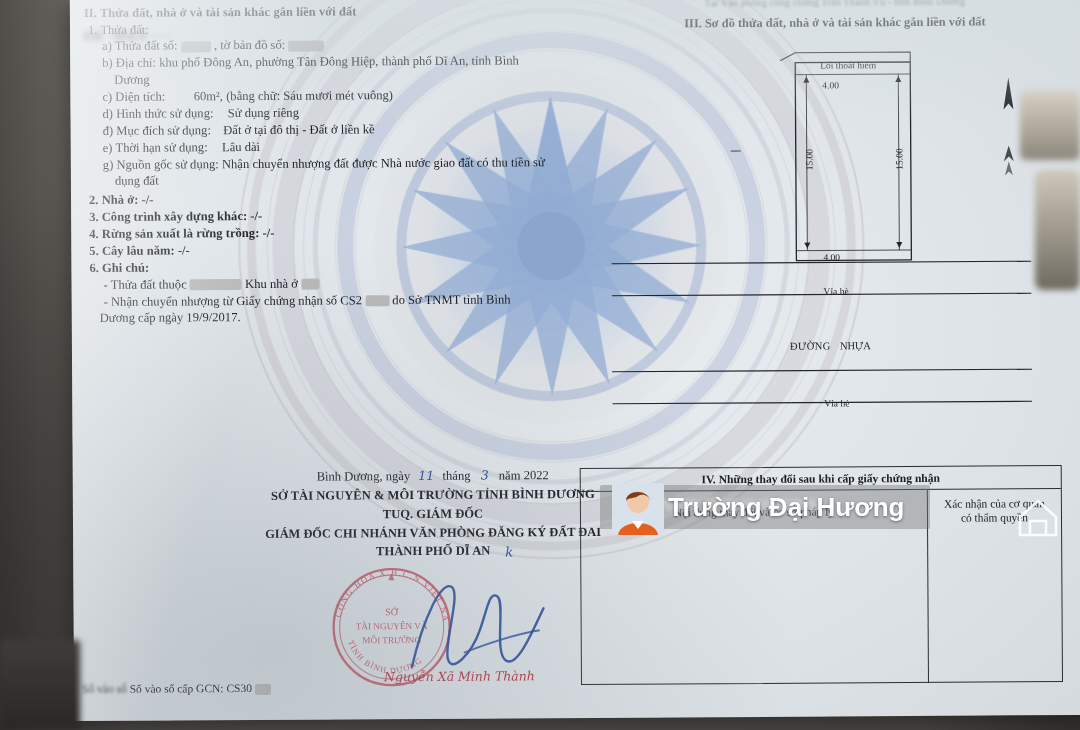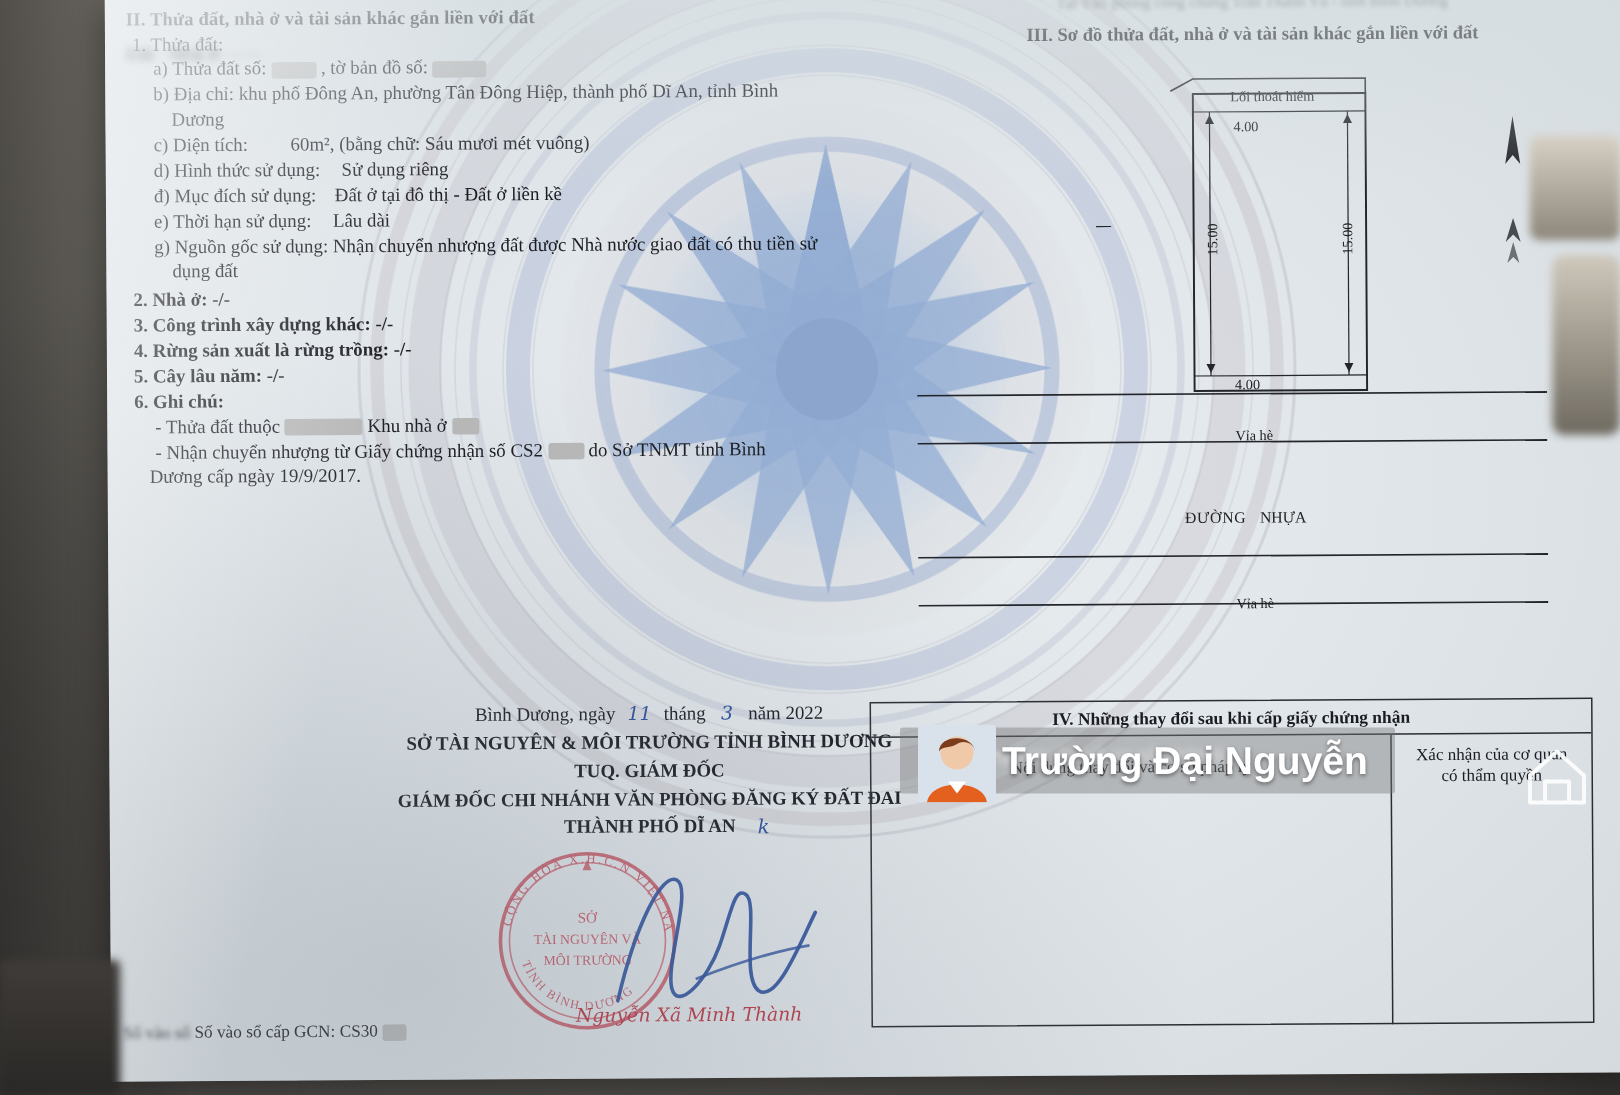--- a/index.html
+++ b/index.html
@@ -368,17 +368,17 @@
 <div class="ov-blurline">Nội dung thay đổi và cơ sở pháp lý</div>
 <div class="ov-face">
   <svg viewBox="0 0 52 52" width="52" height="52">
     <rect width="52" height="52" fill="#d9e2ea"></rect>
     <circle cx="26" cy="19" r="11" fill="#f0c9a8"></circle>
     <path d="M14,18 C14,6 38,6 38,19 C38,12 30,10 26,13 C22,16 16,14 14,18 Z" fill="#7c3d1c"></path>
     <path d="M6,52 C8,36 44,36 46,52 Z" fill="#e4601f"></path>
     <path d="M20,38 L26,46 L32,38 Z" fill="#ffffff"></path>
   </svg>
 </div>
-<div class="ov-text">Trường Đại Nguyễn</div>
+<div class="ov-text">Trường Đại Hương</div>
 <svg class="ov-logo" viewBox="0 0 44 44">
   <path d="M22 5 L40 21 L40 39 L4 39 L4 21 Z" fill="none" stroke="#ffffff" stroke-width="2.6" stroke-linejoin="round"></path>
   <path d="M14 39 L14 25 L30 25 L30 39" fill="none" stroke="#ffffff" stroke-width="2.6" stroke-linejoin="round"></path>
 </svg>
 
 </body></html>

